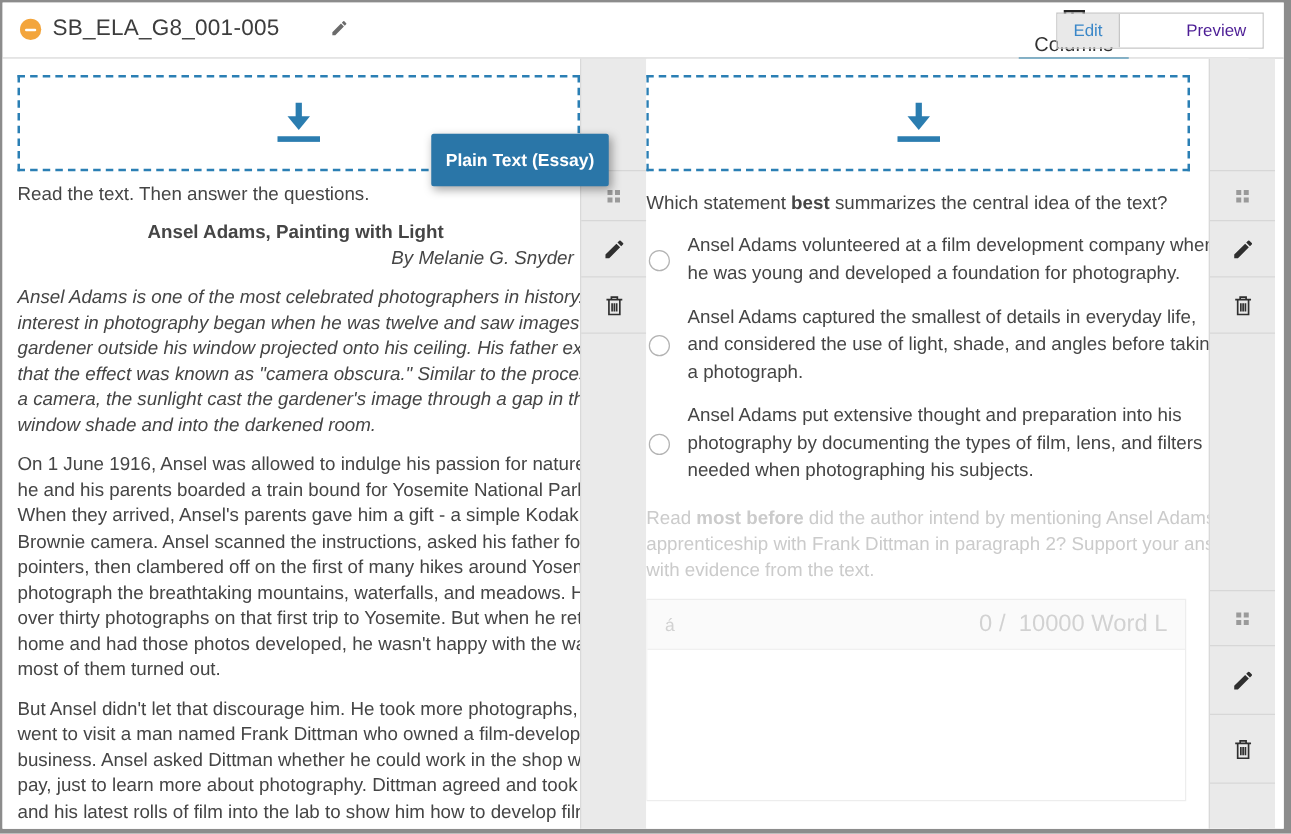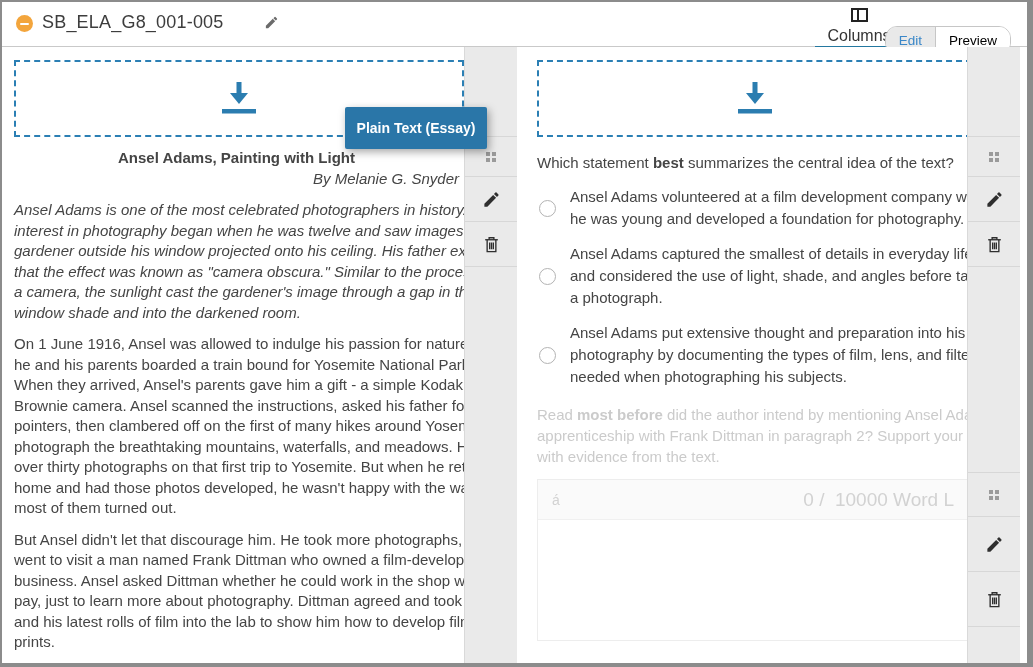--- a/index.html
+++ b/index.html
@@ -14,28 +14,28 @@
   .collapse-btn { position:absolute; left:14px; top:13px; width:17px; height:17px; border-radius:50%;
     background:#f3a53c; cursor:pointer; }
   .collapse-btn::after { content:""; position:absolute; left:4px; top:7.5px; width:9px; height:2.5px; background:#fff; border-radius:1px; }
   .title { position:absolute; left:40px; top:10px; font-size:18px; color:#3d3d3d; letter-spacing:.2px; }
   .title-edit { position:absolute; left:262px; top:13px; width:15px; height:15px; color:#6b6b6b; }
   .columns-tab { position:absolute; left:811px; top:4px; width:92px; height:41px; text-align:center; cursor:pointer; }
   .columns-icon { display:inline-block; width:17px; height:14px; border:2px solid #222; position:relative; margin-top:2px; }
   .columns-icon::after { content:""; position:absolute; left:4px; top:0; width:2px; height:100%; background:#222; }
   .columns-label { font-size:16px; color:#333; margin-top:1px; }
   .columns-underline { position:absolute; left:2px; right:2px; bottom:-2px; height:3px; background:#2478a0; }
-  .mode-group { position:absolute; right:16px; top:24px; display:flex; border:1px solid #c6c6c6; border-radius:12px; overflow:hidden; }
-  .mode-btn { padding:6px 13px; font-size:13.5px; background:#fff; color:#000000; cursor:pointer; }
+  .mode-group { position:absolute; right:16px; top:8px; display:flex; border:1px solid #c6c6c6; border-radius:0; overflow:hidden;gap:40px; }
+  .mode-btn { padding:6px 13px; font-size:13.5px; background:#fff; color:#4c1d95; cursor:pointer; }
   .mode-btn.active { background:#e9e9e9; color:#3a87c8; border-right:1px solid #c6c6c6; }
   
   .main { position:relative; height:616px; background:#fff; }
   .col { position:absolute; top:0; height:100%; overflow:hidden; background:#fff; }
   .col1 { left:0; width:462px; padding-left:12px; }
-  .col2 { left:515px; width:482px; padding-left:20px; }
+  .col2 { left:515px; width:482px; padding-left:0; }
   .gutter { position:absolute; top:0; height:100%; width:53px; background:#eaeaea; border-left:1px solid #d9d9d9; }
   .gutter1 { left:462px; }
   .gutter2 { left:965px; }
   .gcell { position:absolute; left:0; width:100%; display:flex; align-items:center; justify-content:center;
     border-bottom:1px solid #d7d7d7; cursor:pointer; }
   .dots { display:grid; grid-template-columns:4px 4px; grid-template-rows:4px 4px; gap:2px; }
   .dots span { background:#9a9a9a; }
   .gicon { width:19px; height:19px; color:#2f2f2f; }
   
   .dropzone { margin-top:13px; height:77px; border:2px dashed #2b7fb4; display:flex; align-items:center; justify-content:center; }
@@ -100,20 +100,21 @@
       <div class="dropzone dz1">
         <span>
           <svg width="46" height="34" viewBox="0 0 46 34" fill="#2b7db0">
             <rect x="20.5" y="0" width="5" height="13"></rect>
             <polygon points="14,11 32,11 23,22"></polygon>
             <rect x="6" y="27" width="34" height="4.5"></rect>
           </svg>
         </span>
       </div>
       <div class="passage">
+        <div class="intro">Read the text. Then answer the questions.</div>
         <div class="passage-title">Ansel Adams, Painting with  Light</div>
         <div class="byline">By Melanie G. Snyder</div>
         <div class="para italic">Ansel Adams is one of the most celebrated photographers in history. H
 interest in photography began when he was twelve and saw images of
 gardener outside his window projected onto his ceiling. His father exp
 that the effect was known as "camera obscura." Similar to the process
 a camera, the sunlight cast the gardener's image through a gap in the
 window shade and into the darkened room.</div>
         <div class="para">On 1 June 1916, Ansel was allowed to indulge his passion for nature w
 he and his parents boarded a train bound for Yosemite National Park.

